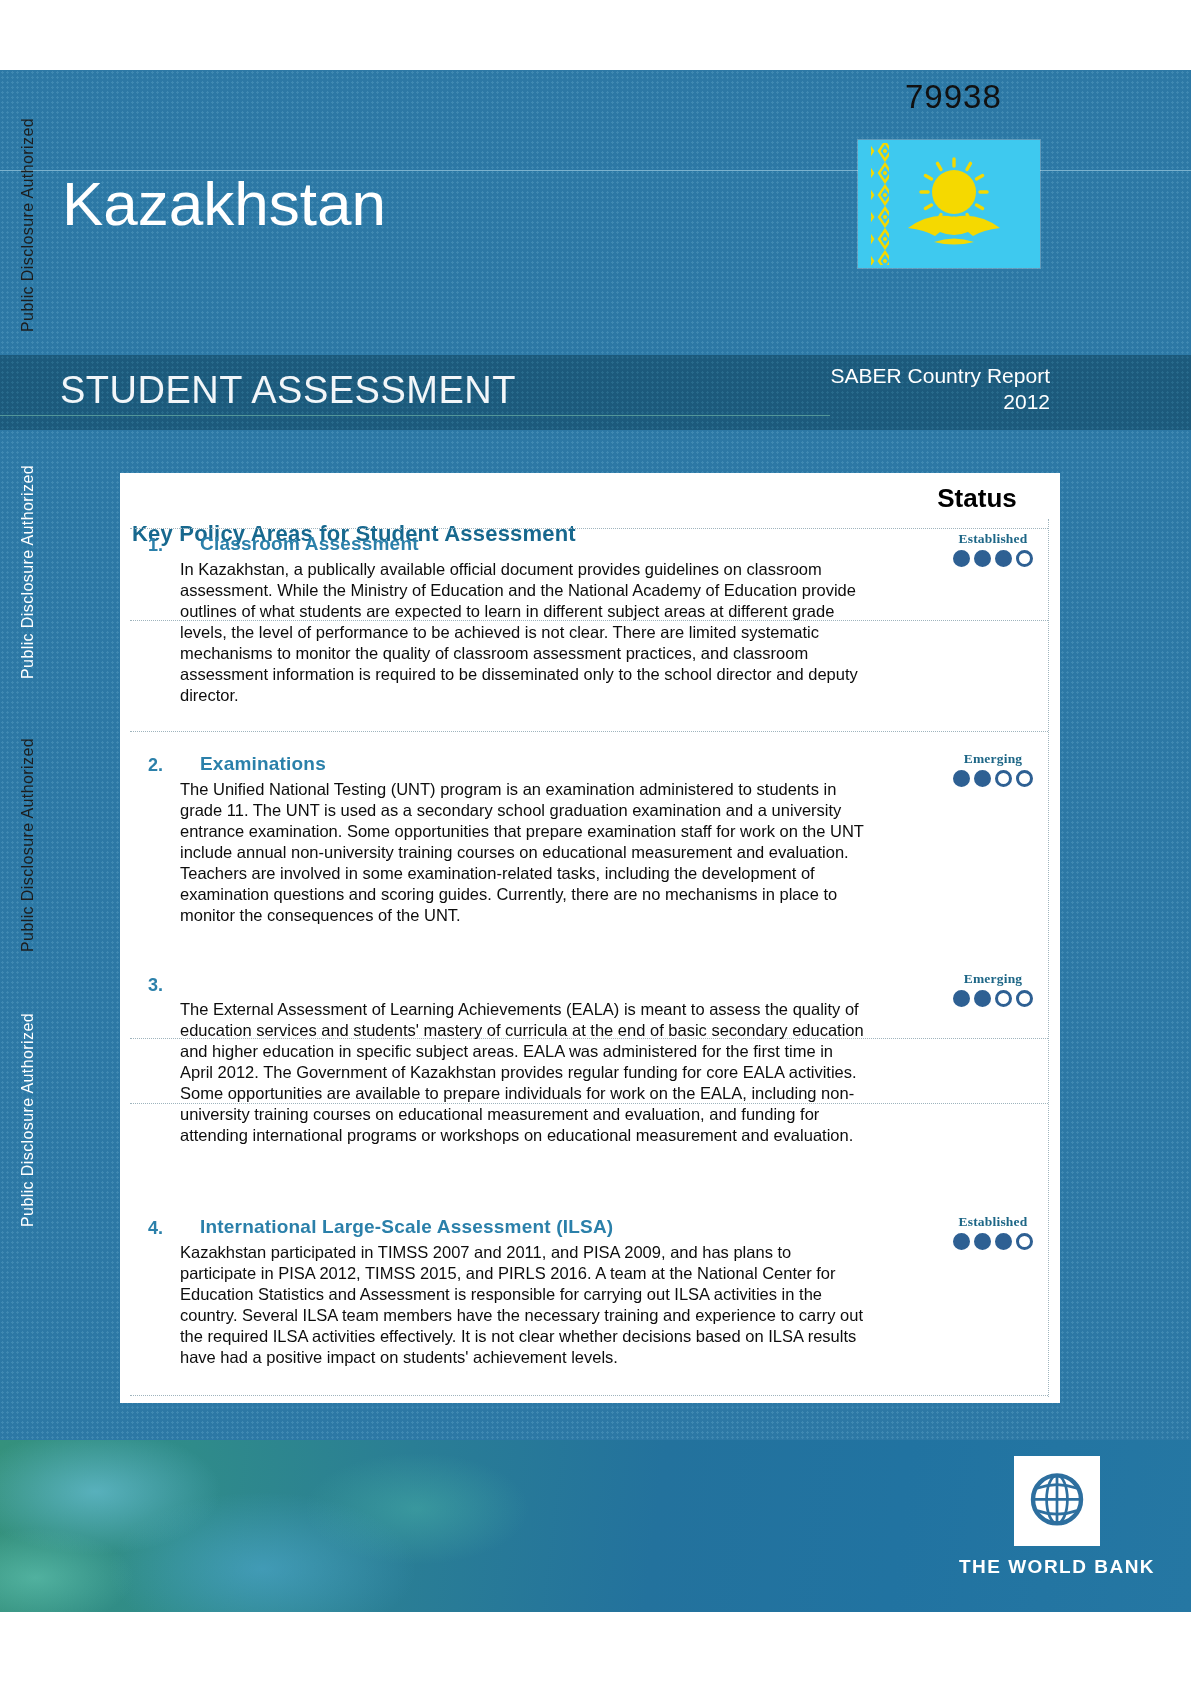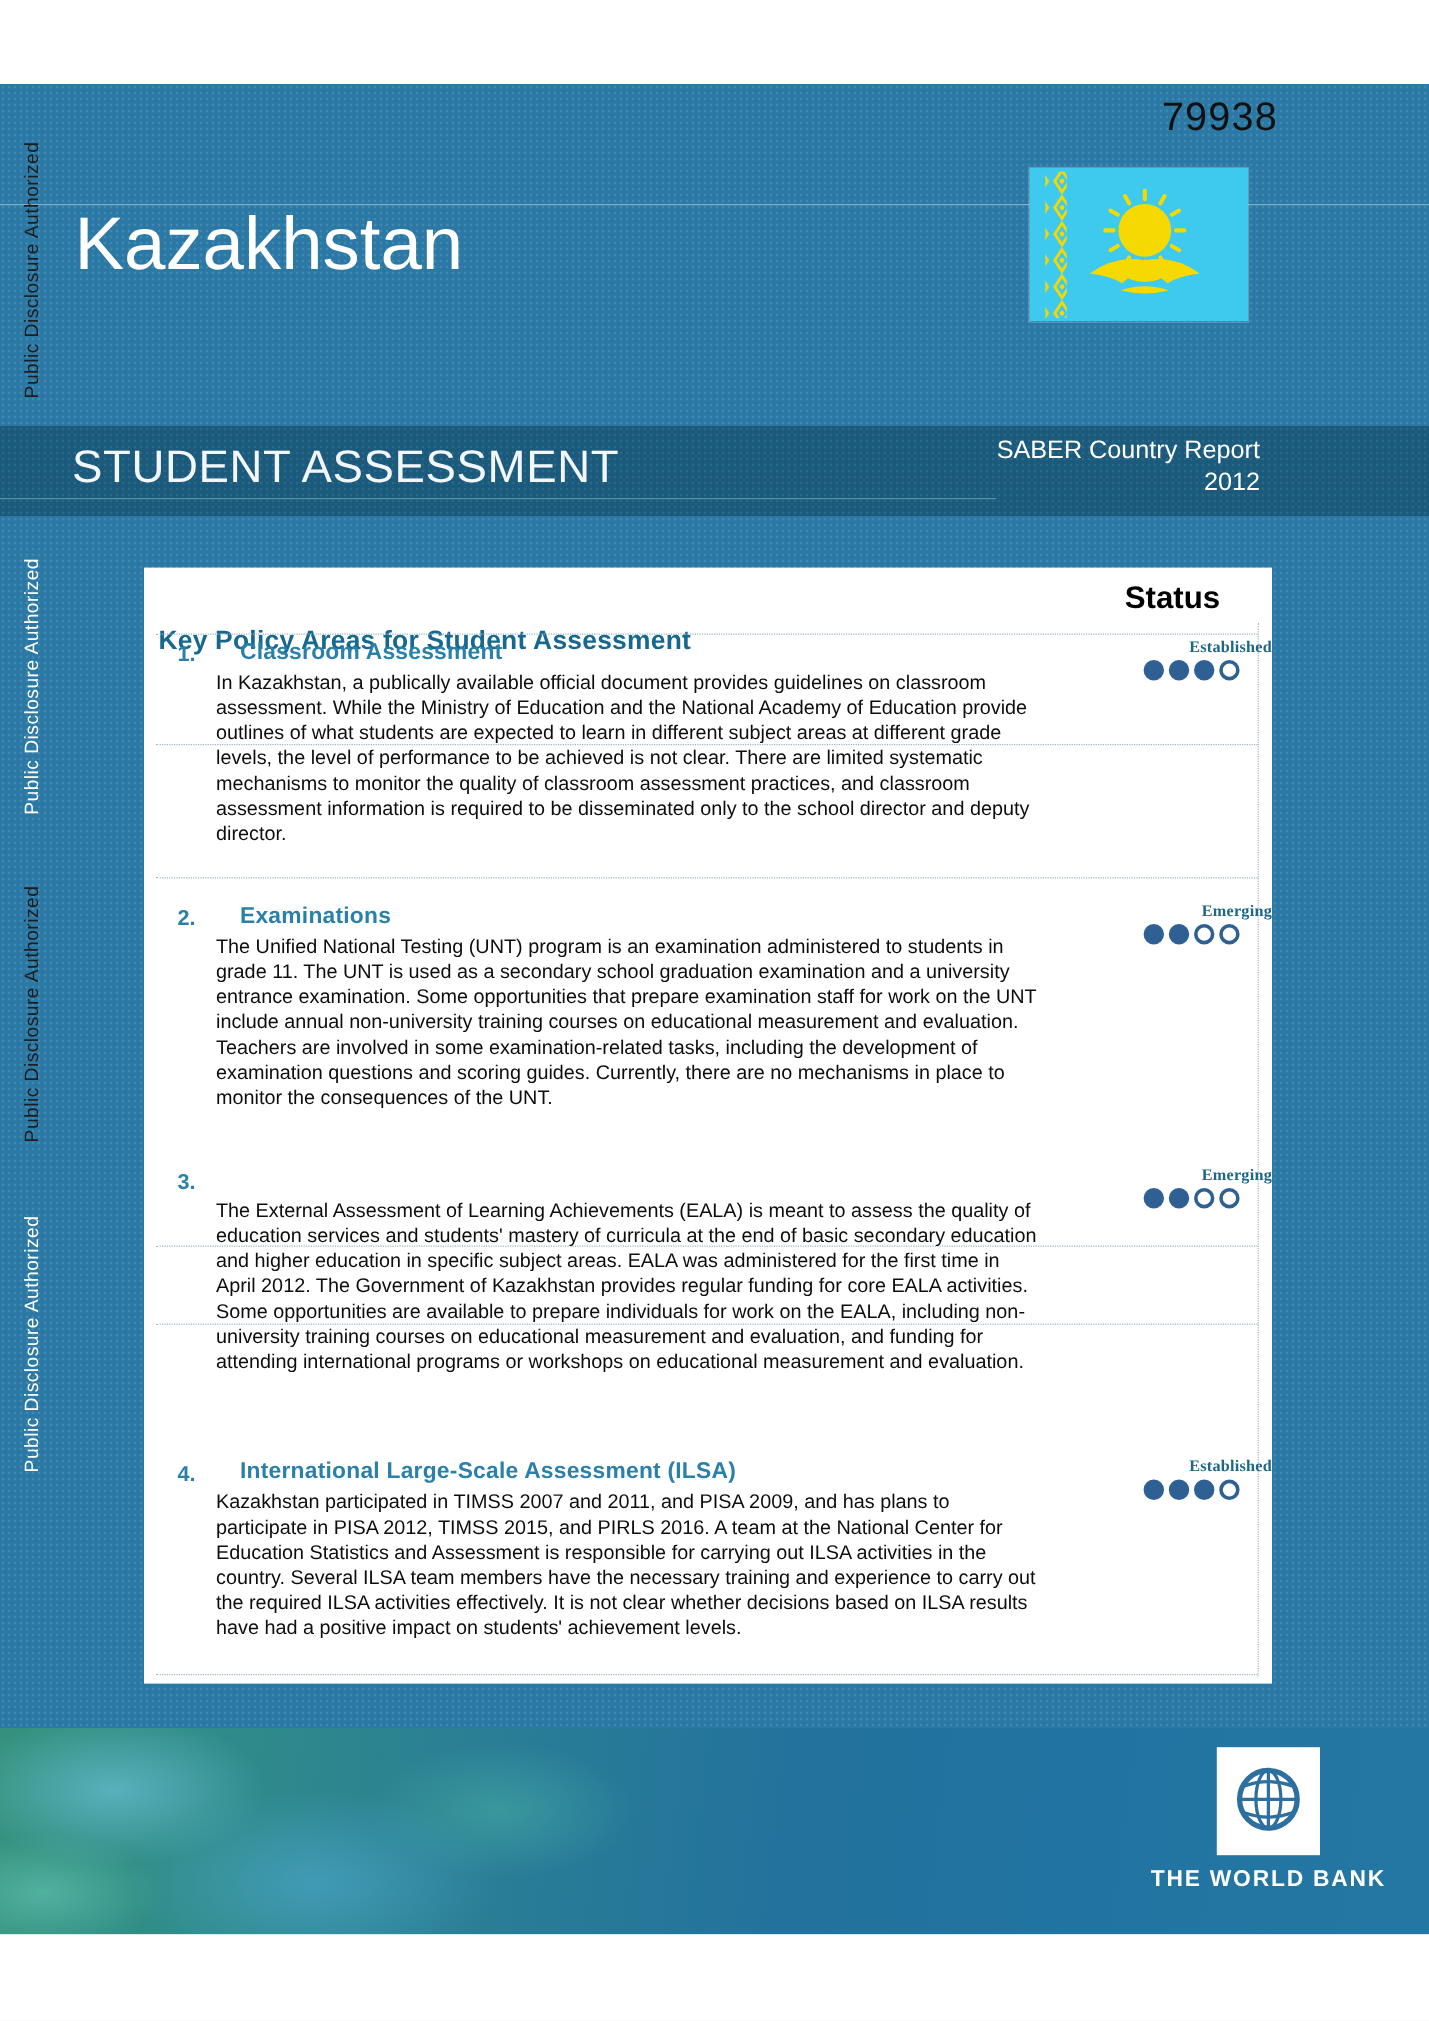--- a/index.html
+++ b/index.html
@@ -13,21 +13,21 @@
     position:absolute;left:0;top:70px;width:1191px;height:1370px;
     background-color:#2c78a5;
     background-image:radial-gradient(rgba(150,215,235,.18) 1px, transparent 1.4px);
     background-size:5px 5px;
   }
   .hairline-top{
     position:absolute;left:0;top:170px;width:1191px;height:1px;
     background:rgba(190,225,240,.55);
   }
   .doc-number{
-    position:absolute;top:78px;left:905px;width:160px;text-align:right;
+    position:absolute;top:78px;left:905px;width:160px;
     font-size:33px;color:#111;letter-spacing:1px;
   }
   .country-title{
     position:absolute;left:62px;top:168px;
     font-size:62px;color:#ffffff;letter-spacing:0;
   }
   
   .flag{position:absolute;left:858px;top:140px;width:182px;height:128px;box-shadow:0 0 0 1px rgba(255,255,255,.25);}
   
   .banner{
@@ -77,21 +77,21 @@
   }
   .sec-title{
     position:absolute;left:60px;
     font-size:19px;font-weight:bold;color:#2b80aa;letter-spacing:.2px;margin-left:20px;
   }
   .sec-body{
     position:absolute;left:60px;width:684px;
     font-size:16.5px;line-height:21px;color:#0d0d0d;
   }
   .status-block{
-    position:absolute;left:806px;width:134px;text-align:right;
+    position:absolute;left:806px;width:134px;text-align:center;
   }
   .status-label{
     font-family:"Liberation Serif",serif;font-weight:bold;
     font-size:13.5px;color:#1d6686;letter-spacing:.2px;
   }
   .dots{margin-top:3px;display:flex;justify-content:center;gap:4px;}
   .dot{
     width:17px;height:17px;border-radius:50%;
     border:3px solid #2e6093;background:#ffffff;box-sizing:border-box;display:inline-block;
   }

